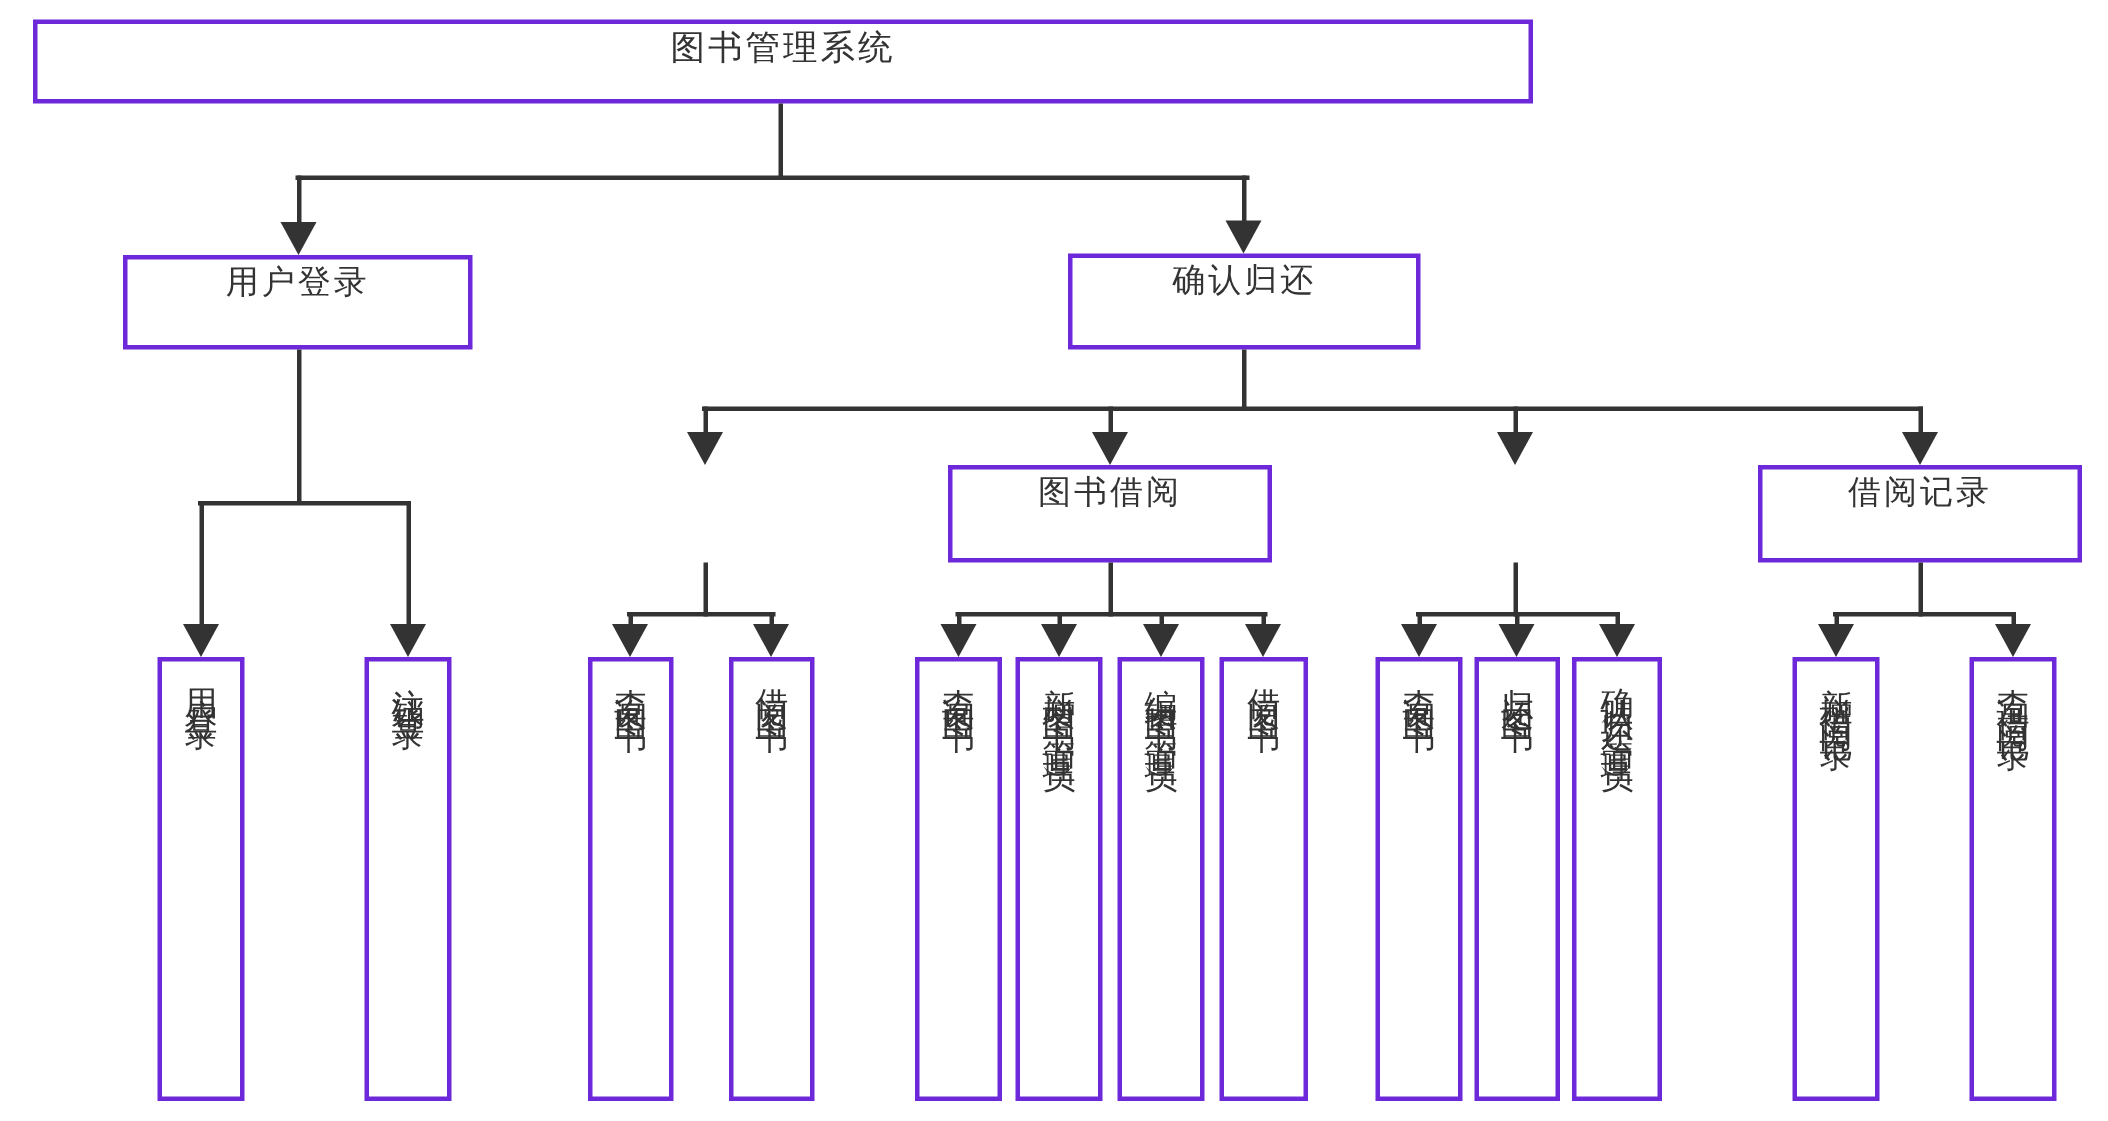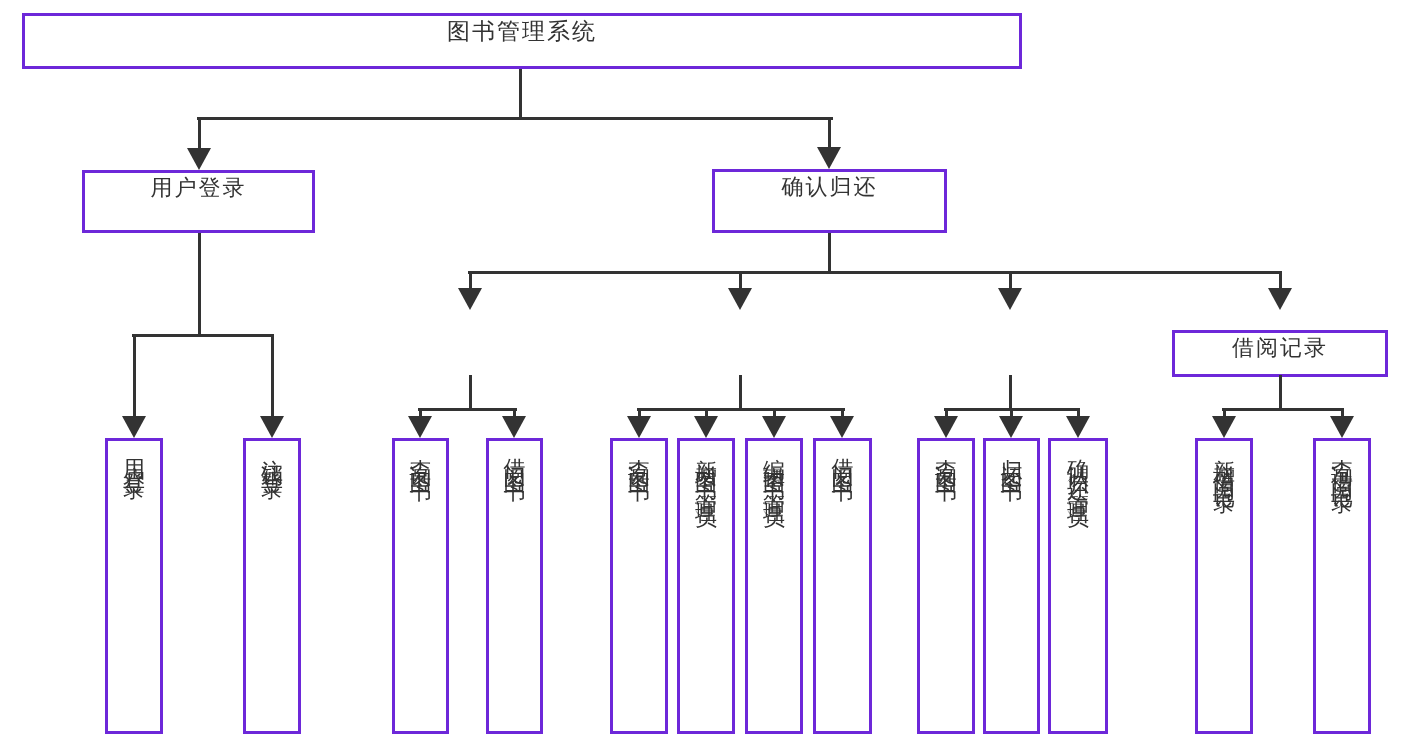--- a/index.html
+++ b/index.html
@@ -83,21 +83,24 @@
   <div class="hline" style="left:468px;top:271px;width:814px;"></div>
   <div class="vline" style="left:469px;top:271px;height:17px;"></div>
   <div class="arrow" style="left:458px;top:288px;"></div>
   <div class="vline" style="left:739px;top:271px;height:17px;"></div>
   <div class="arrow" style="left:728px;top:288px;"></div>
   <div class="vline" style="left:1009px;top:271px;height:17px;"></div>
   <div class="arrow" style="left:998px;top:288px;"></div>
   <div class="vline" style="left:1279px;top:271px;height:17px;"></div>
   <div class="arrow" style="left:1268px;top:288px;"></div>
 
-  <div class="node h" style="left:1172px;top:310px;width:216px;height:47px;margin-top:20px;">
+  <div class="node h" style="left:632px;top:310px;width:216px;height:65px;">
+    <span>图书借阅</span>
+  </div>
+  <div class="node h" style="left:1172px;top:310px;width:216px;height:65px;">
     <span>借阅记录</span>
   </div>
 
   <div class="vline" style="left:469px;top:375px;height:36px;"></div>
   <div class="hline" style="left:418px;top:408px;width:99px;"></div>
   <div class="vline" style="left:419px;top:408px;height:8px;"></div>
   <div class="arrow" style="left:408px;top:416px;"></div>
   <div class="vline" style="left:513px;top:408px;height:8px;"></div>
   <div class="arrow" style="left:502px;top:416px;"></div>
 

